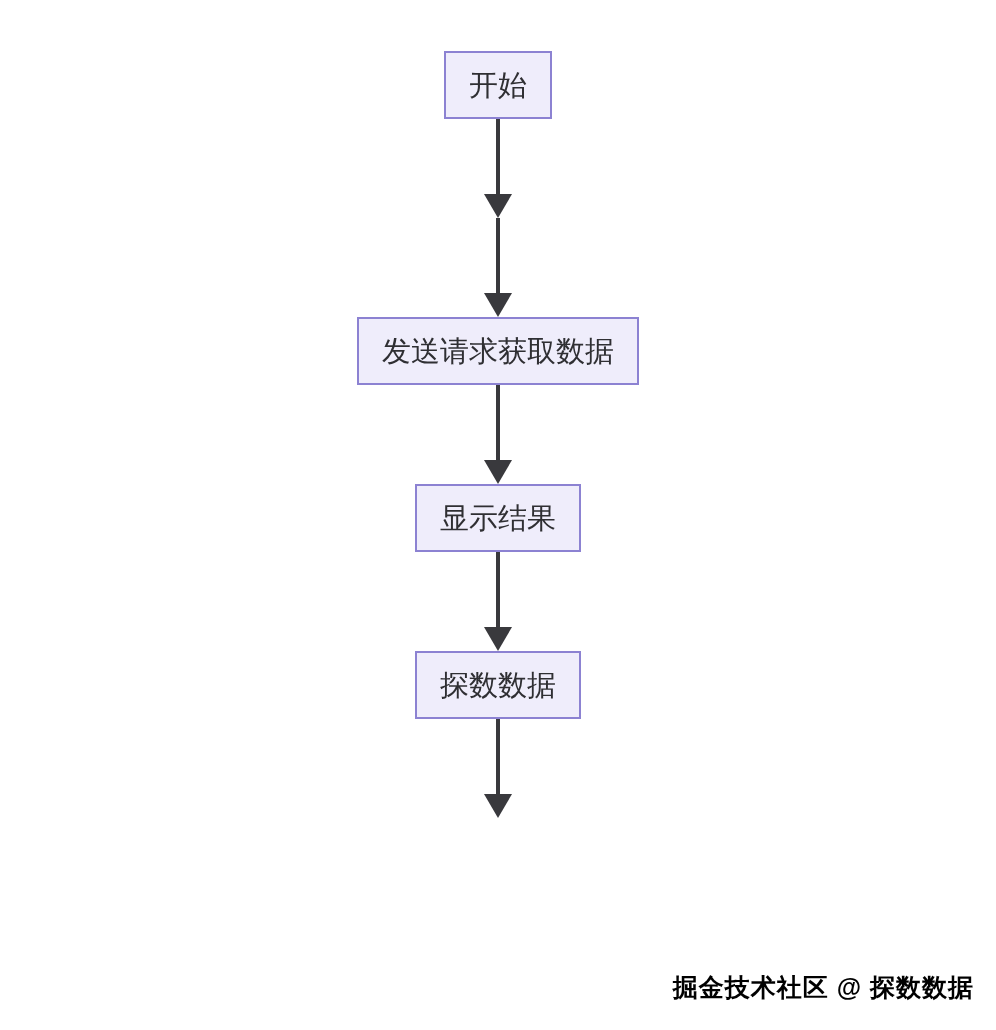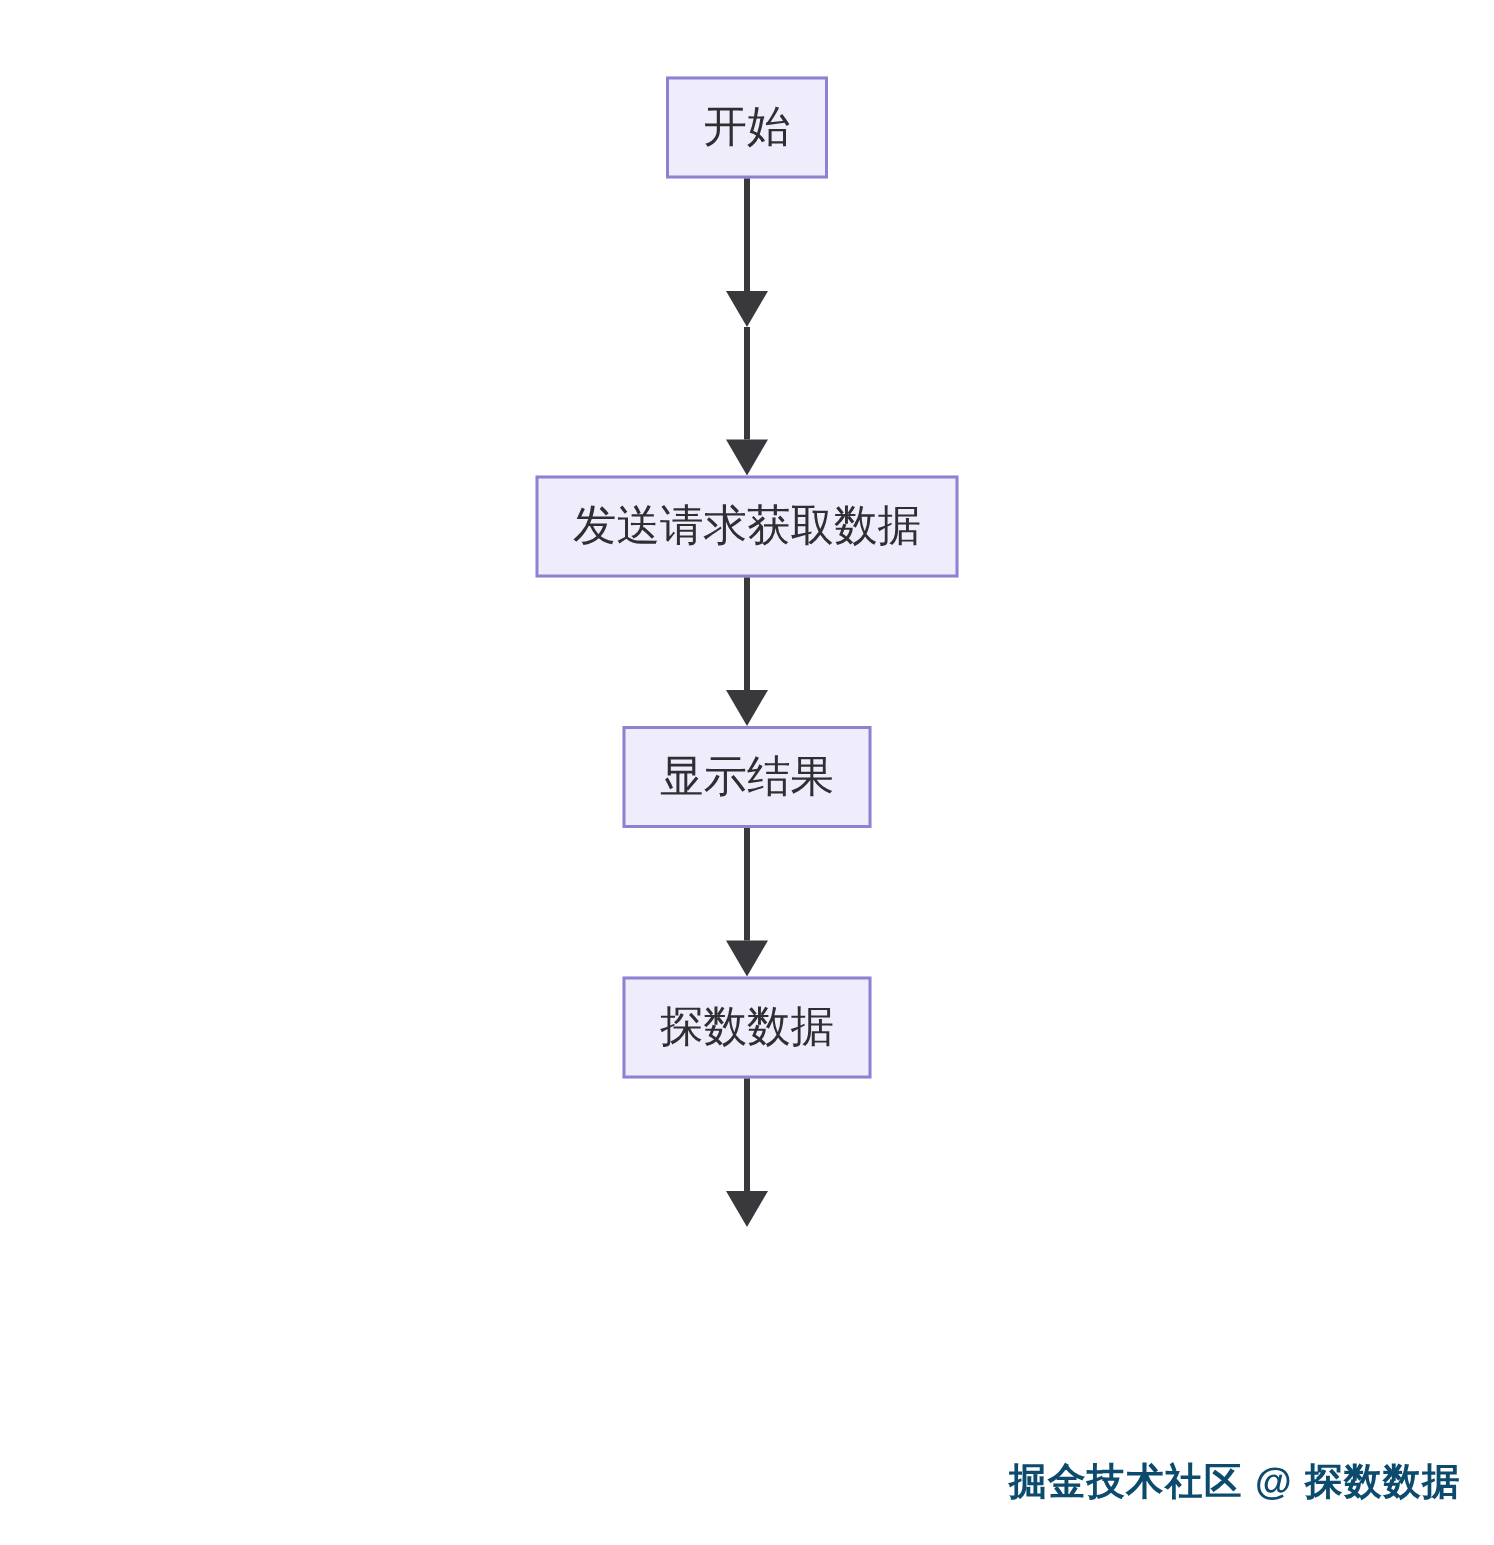--- a/index.html
+++ b/index.html
@@ -57,21 +57,21 @@
     border-right: 14px solid transparent;
     border-top: 24px solid var(--arrow-color);
   }
   .watermark {
     position: absolute;
     right: 22px;
     bottom: 26px;
     font-size: 25px;
     font-weight: bold;
     letter-spacing: 1px;
-    color: #0c4a6e;
+    color: #000000;
     text-shadow: 2px 2px 1px #ffffff, 3px 3px 0 #ffffff;
     white-space: nowrap;
   }
 </style>
 </head>
 <body style="--node-fill: #EFEDFB; --node-border: #8C82D2; --node-text: #2F2F33; --arrow-color: #39393D; background: rgb(255, 255, 255);">
 
 <div class="flow" id="flow-root">
   <div class="node">开始</div>
 

